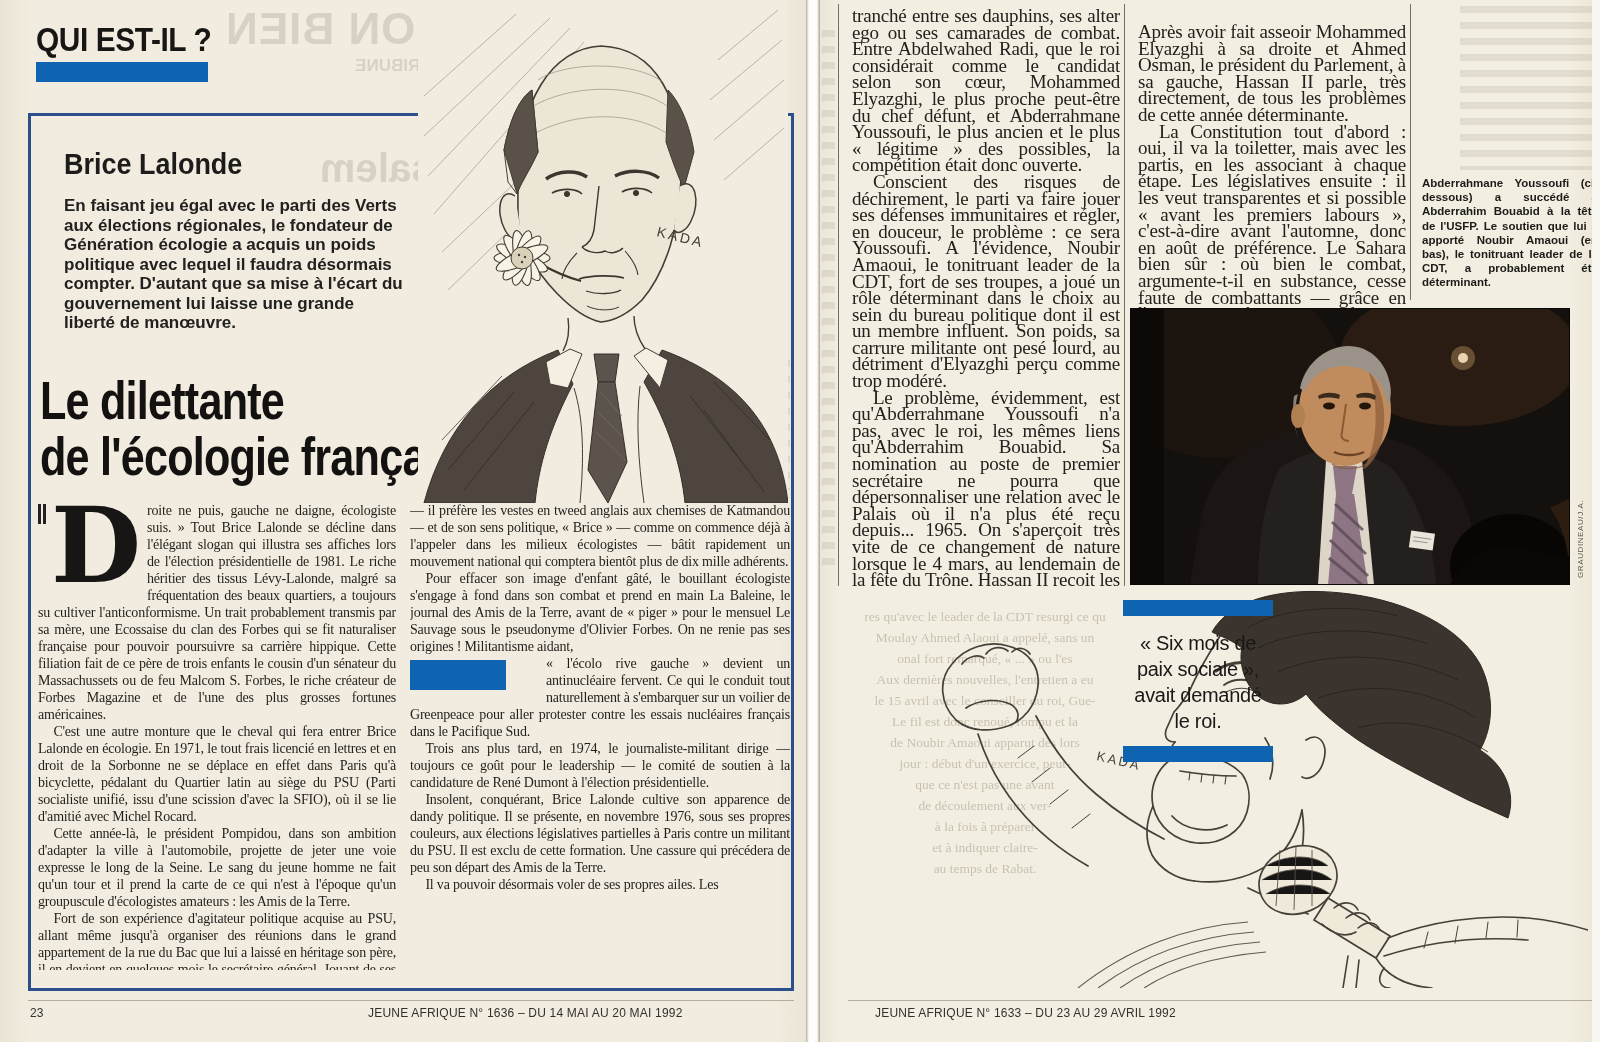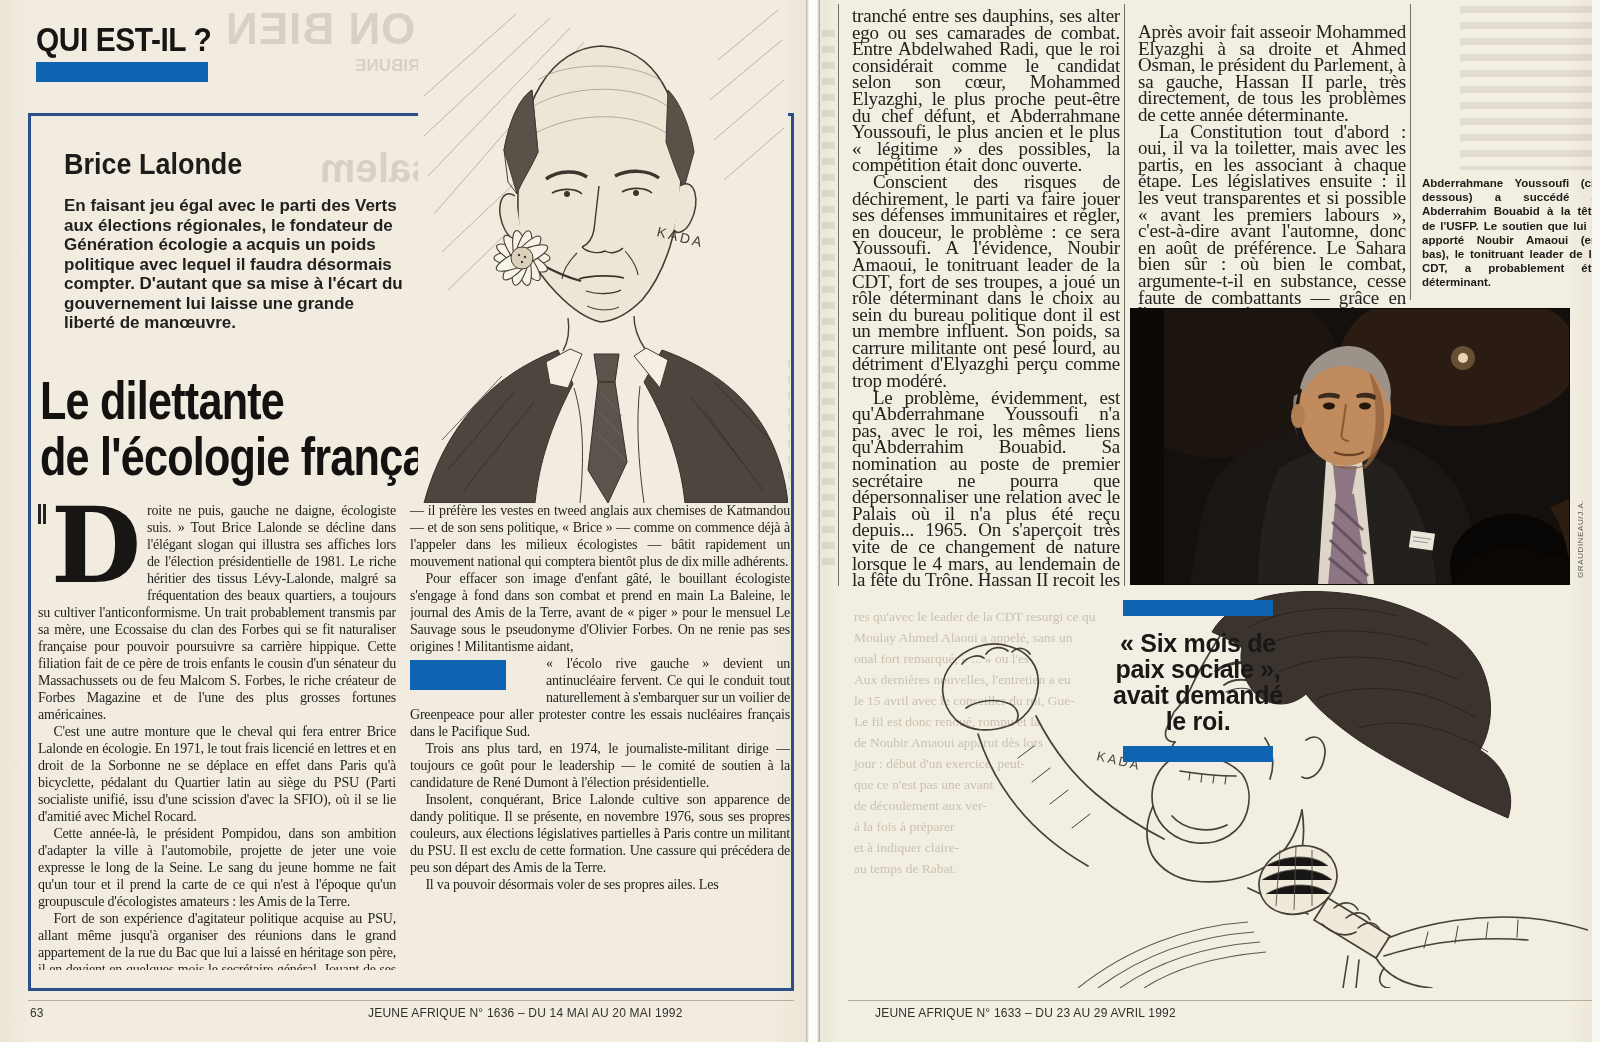--- a/index.html
+++ b/index.html
@@ -51,21 +51,21 @@
   .footer{font-size:12px;color:#33312d;letter-spacing:.2px;}
 
   
   .vrule{width:1px;background:#74705f;}
   .rbody{font-family:"Liberation Serif",serif;font-size:19px;line-height:16.6px;letter-spacing:-.2px;text-align:justify;color:#23211d;overflow:hidden;}
   .rbody p{text-indent:1.1em;}
   .rbody p.noind{text-indent:0;}
   .caption{font-size:11.5px;line-height:14.2px;font-weight:700;text-align:justify;color:#1c1b18;}
   .pq2{text-align:center;}
   .pq2 .bluebar{width:150px;height:16px;background:var(--accent_blue);margin:0 auto;}
-  .pq2 .pq-text{white-space:pre-line;font-weight:700;font-size:25px;line-height:26px;letter-spacing:-.3px;margin:14px 0 12px 0;color:#191816;}
+  .pq2 .pq-text{white-space:pre-line;font-weight:400;font-size:20px;line-height:26px;letter-spacing:-.3px;margin:14px 0 12px 0;color:#191816;}
   .credit{font-size:8px;letter-spacing:.6px;color:#5a564c;transform:rotate(-90deg);transform-origin:left top;white-space:nowrap;}
 </style>
 </head>
 <body>
 
 <div class="page" id="left-page">
 
   <div class="abs ghost" style="left:225px;top:4px;font-size:44px;letter-spacing:1px;">ATTENTION BIEN</div>
   <div class="abs ghost" style="left:355px;top:56px;font-size:17px;">INTERNATIONAL HERALD TRIBUNE</div>
   <div class="abs ghost it serif" style="left:545px;top:80px;font-size:13px;">Quotidien, Paris</div>
@@ -186,21 +186,21 @@
         <div class="bluebar"></div>
       </aside>
       <p class="noind">« l'écolo rive gauche » devient un antinucléaire fervent. Ce qui le conduit tout naturellement à s'embarquer sur un voilier de Greenpeace pour aller protester contre les essais nucléaires français dans le Pacifique Sud.</p>
       <p>Trois ans plus tard, en 1974, le journaliste-militant dirige — toujours ce goût pour le leadership — le comité de soutien à la candidature de René Dumont à l'élection présidentielle.</p>
     </div>
     <p>Insolent, conquérant, Brice Lalonde cultive son apparence de dandy politique. Il se présente, en novembre 1976, sous ses propres couleurs, aux élections législatives partielles à Paris contre un militant du PSU. Il est exclu de cette formation. Une cassure qui précédera de peu son départ des Amis de la Terre.</p>
     <p>Il va pouvoir désormais voler de ses propres ailes. Les</p>
   </div>
 
   <div class="abs rule-h" style="left:28px;top:1000px;width:766px;"></div>
-  <div class="abs footer" style="left:30px;top:1006px;">63</div>
+  <div class="abs footer" style="left:30px;top:1006px;">23</div>
   <div class="abs footer" style="left:368px;top:1006px;text-align:center;">JEUNE AFRIQUE N° 1636 – DU 14 MAI AU 20 MAI 1992</div>
 </div>
 
 <div class="abs" id="gutter"></div>
 <div class="abs" id="right-edge"></div>
 
 <div class="page" id="right-page">
 
   <div class="abs vrule" style="left:18px;top:4px;height:582px;"></div>
   <div class="abs vrule" style="left:304px;top:4px;height:582px;"></div>
@@ -262,21 +262,21 @@
           <line x1="283" y1="234" x2="298" y2="234" stroke="#9a958a" stroke-width="1"></line>
         </g>
       <ellipse cx="382" cy="258" rx="62" ry="52" fill="#080605"></ellipse>
       <path d="M320,277 C330,250 360,236 390,240 L440,252 L440,277 Z" fill="#0a0705"></path>
       <path d="M420,200 C430,214 436,232 438,248 L440,248 L440,190 Z" fill="#2d1c10"></path>
       <rect width="440" height="277" fill="none" stroke="#0a0806" stroke-width="2"></rect>
     </svg>
   </div>
   <div class="abs credit" style="left:756px;top:578px;">GRAUDINEAU/J.A.</div>
 
-  <div class="abs" style="left:34px;top:606px;width:262px;">
+  <div class="abs" style="left:34px;top:606px;width:262px;text-align:center;">
     <div class="ghostline">res qu'avec le leader de la CDT resurgi ce qu</div>
     <div class="ghostline">Moulay Ahmed Alaoui a appelé, sans un</div>
     <div class="ghostline">onal fort remarqué, « ... » ou l'es</div>
     <div class="ghostline">Aux dernières nouvelles, l'entretien a eu</div>
     <div class="ghostline">le 15 avril avec le conseiller du roi, Gue-</div>
     <div class="ghostline">Le fil est donc renoué, rompu et la</div>
     <div class="ghostline">de Noubir Amaoui apparut dès lors</div>
     <div class="ghostline">jour : début d'un exercice, peut-</div>
     <div class="ghostline">que ce n'est pas une avant</div>
     <div class="ghostline">de découlement aux ver-</div>

